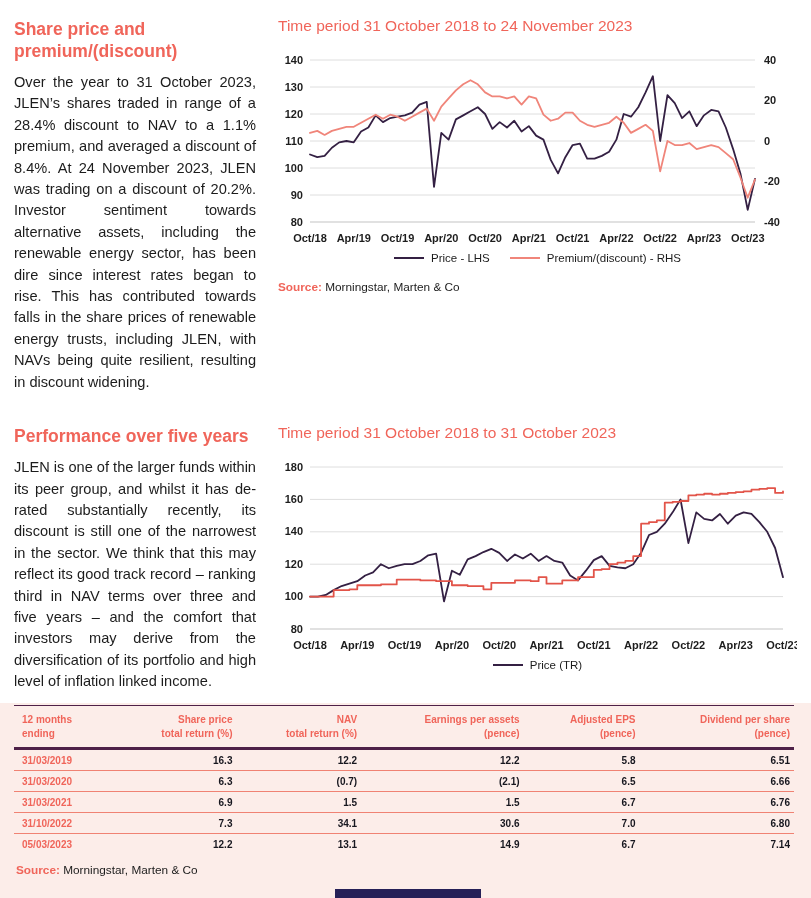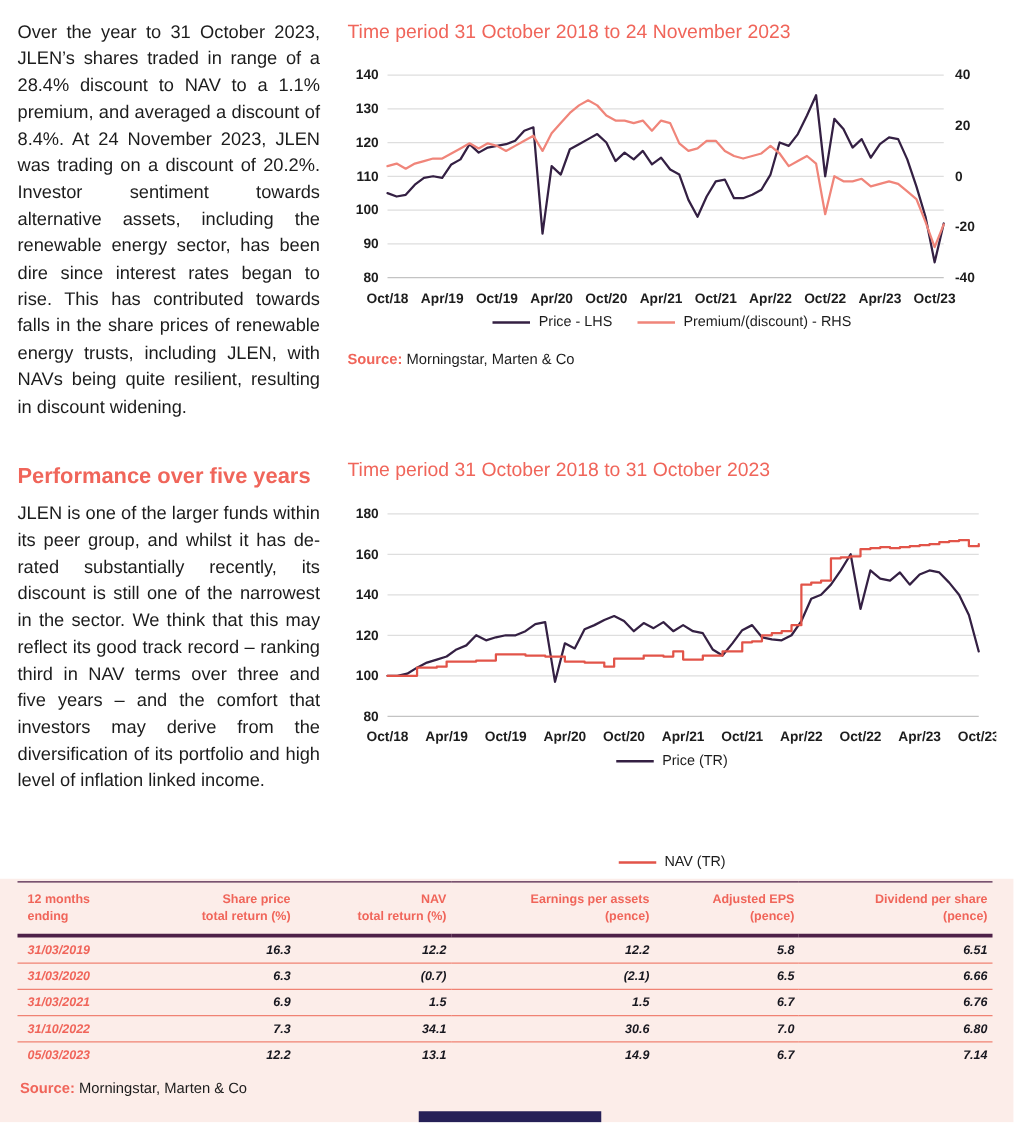--- a/index.html
+++ b/index.html
@@ -37,37 +37,37 @@
   }
   table.data-table th{
     color:#f0655a;font-weight:bold;text-align:right;vertical-align:bottom;
     padding:7px 4px 6px 4px;white-space:pre-line;line-height:14px;
     border-bottom:3px solid #4e2148;
   }
   table.data-table th.first{text-align:left;padding-left:8px;}
   table.data-table td{
     font-weight:bold;text-align:right;padding:5px 4px 4px 4px;color:#17171f;
     border-bottom:1px solid #f08273;
-    font-style:italic;
   }
   table.data-table tr:last-child td{border-bottom:none;}
   table.data-table td.first{text-align:left;color:#f0655a;padding-left:8px;}
   .table-source{margin-top:9px;font-size:11.8px;color:#1c1c1c;padding-left:2px;}
   .table-source .source-label{color:#f0655a;font-weight:bold;}
   .footer-bar{
     position:absolute;left:335px;bottom:0;width:146px;height:9px;background:#262057;
   }
 </style>
 </head>
 <body>
 
 <div class="page">
 
   <section class="row">
     <div class="col-text">
+      <h2 class="sec-head">Share price and premium/(discount)</h2>
       <p class="body-text">Over the year to 31 October 2023, JLEN’s shares traded in range of a 28.4% discount to NAV to a 1.1% premium, and averaged a discount of 8.4%. At 24 November 2023, JLEN was trading on a discount of 20.2%. Investor sentiment towards alternative assets, including the renewable energy sector, has been dire since interest rates began to rise. This has contributed towards falls in the share prices of renewable energy trusts, including JLEN, with NAVs being quite resilient, resulting in discount widening.</p>
     </div>
     <div class="col-chart">
       <h3 class="chart-title">Time period 31 October 2018 to 24 November 2023</h3>
       <svg class="chart-svg" width="519" height="198" viewBox="0 0 519 198">
           <line x1="32" x2="477" y1="172" y2="172" stroke="#c3c3c3" stroke-width="1"></line>
           <text x="25" y="175.5" text-anchor="end" font-size="11" font-weight="bold" fill="#1d1d1d" font-family="Liberation Sans, sans-serif">80</text>
           <line x1="32" x2="477" y1="145" y2="145" stroke="#dedede" stroke-width="1"></line>
           <text x="25" y="148.5" text-anchor="end" font-size="11" font-weight="bold" fill="#1d1d1d" font-family="Liberation Sans, sans-serif">90</text>
           <line x1="32" x2="477" y1="118.00000000000001" y2="118.00000000000001" stroke="#dedede" stroke-width="1"></line>

